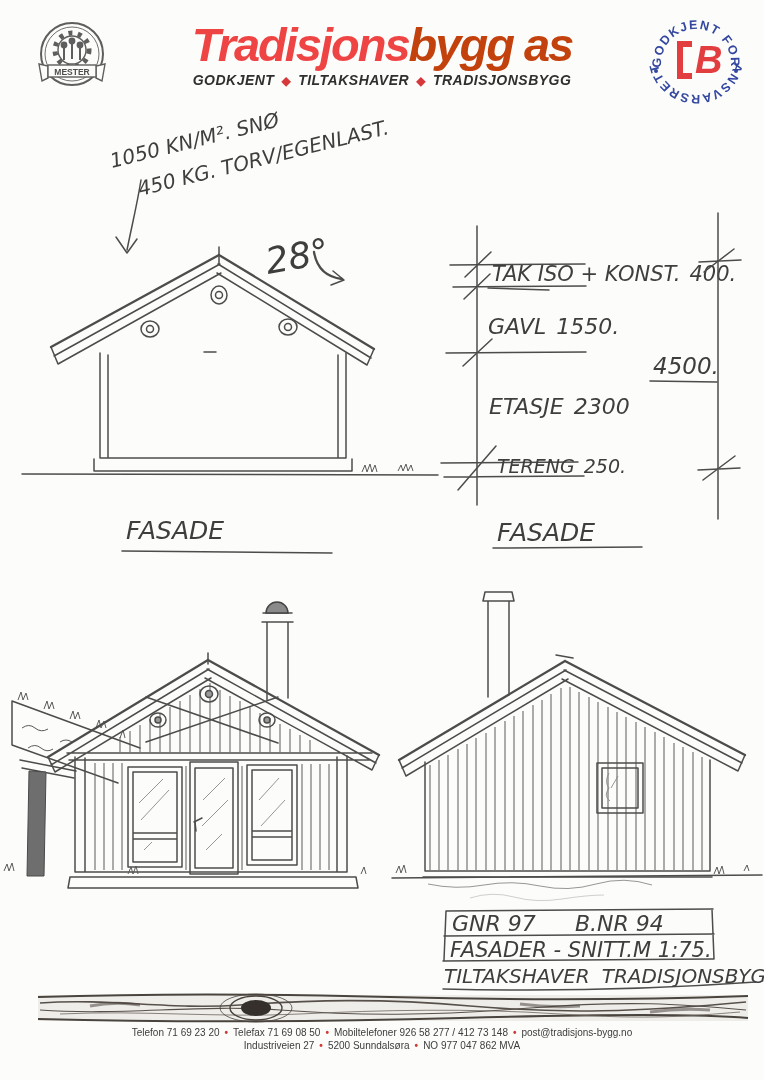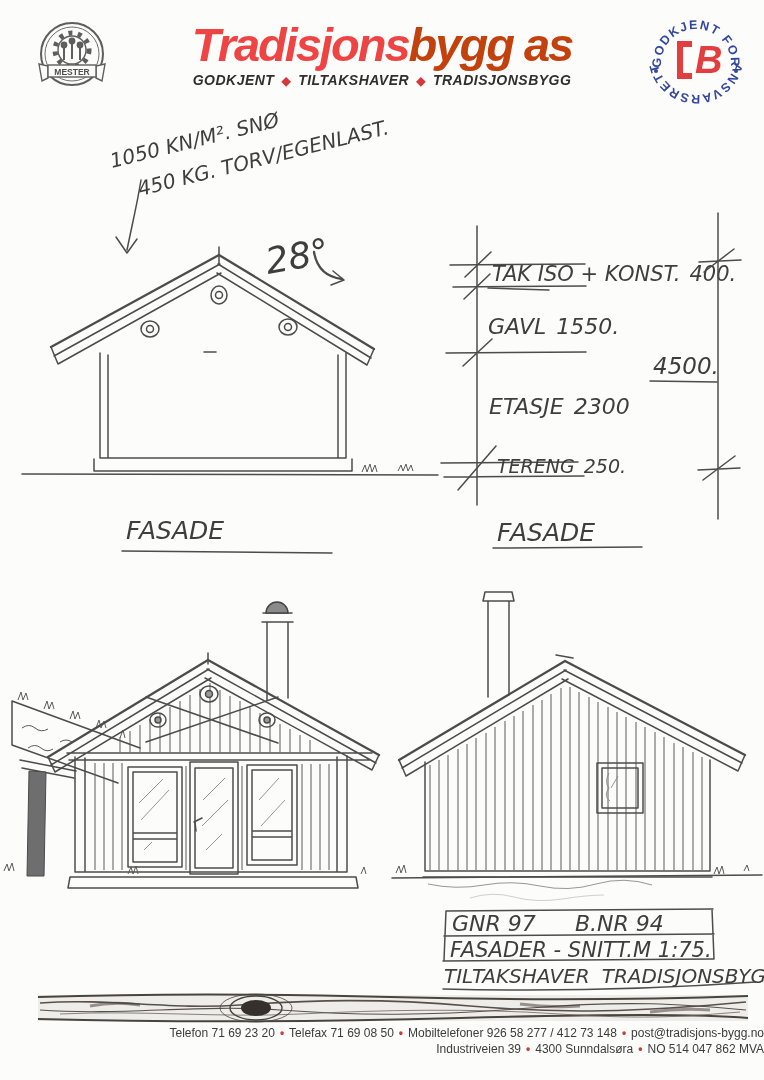--- a/index.html
+++ b/index.html
@@ -15,21 +15,21 @@
   .logo-left{position:absolute;left:34px;top:16px;}
   .logo-right{position:absolute;right:16px;top:8px;}
   
   .sketch{position:absolute;left:0;top:0;}
   .pc{stroke:#4C4C4C;fill:none;stroke-width:1.5;stroke-linecap:round;stroke-linejoin:round;}
   .pc2{stroke-width:2.3;}
   .pcthin{stroke:#5A5A5A;stroke-width:1;fill:none;}
   .pcl{stroke:#8A8A8A;stroke-width:.9;fill:none;}
   .hand{font-family:"DejaVu Sans",sans-serif;font-style:italic;fill:#3E3E3E;}
   
-  .footer{position:absolute;left:0;right:0;top:1026px;text-align:right;font-size:12px;color:#3C3C3C;line-height:1.3;}
+  .footer{position:absolute;left:0;right:0;top:1026px;text-align:center;font-size:10px;color:#3C3C3C;line-height:1.3;}
   .footer .b{color:#CF3A35;padding:0 5px;font-weight:bold;}
 </style>
 </head>
 <body>
 
 <div class="page">
 
   <svg class="logo-left" width="76" height="76" viewBox="-38 -38 76 76">
     <circle cx="0" cy="0" r="31" fill="none" stroke="#5E5E5E" stroke-width="2"></circle>
     <circle cx="0" cy="0" r="27" fill="none" stroke="#6E6E6E" stroke-width="1"></circle>
@@ -206,17 +206,17 @@
       <ellipse cx="256" cy="1008" rx="36" ry="14" fill="none" stroke="#4A443E" stroke-width=".8"></ellipse>
       <path d="M520 1004 q30 4 60 2 M650 1012 q30 -4 60 -2 M90 1006 q25 -5 50 -1" stroke="#4A443E" stroke-width="3" fill="none" opacity=".55"></path>
     </g>
   </svg>
 
   <div class="footer">
     <div>
       <span>Telefon 71 69 23 20</span><span class="b">•</span><span>Telefax 71 69 08 50</span><span class="b">•</span><span>Mobiltelefoner 926 58 277  /  412 73 148</span><span class="b">•</span><span>post@tradisjons-bygg.no</span>
     </div>
     <div>
-      <span>Industriveien 39</span><span class="b">•</span><span>4300 Sunndalsøra</span><span class="b">•</span><span>NO 514 047 862 MVA</span>
+      <span>Industriveien 27</span><span class="b">•</span><span>5200 Sunndalsøra</span><span class="b">•</span><span>NO 977 047 862 MVA</span>
     </div>
   </div>
 
 </div>
 
 </body></html>

